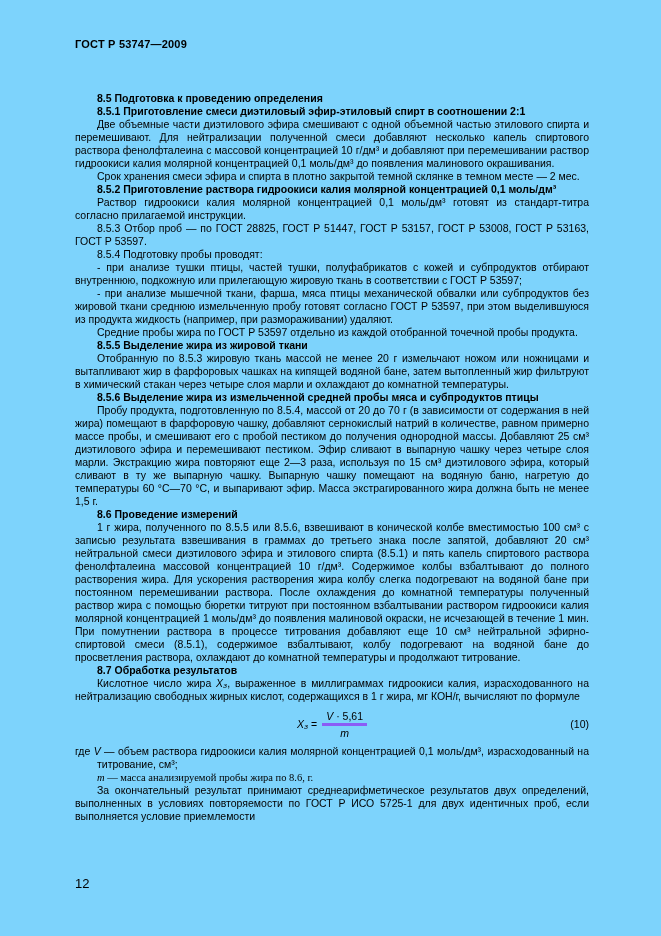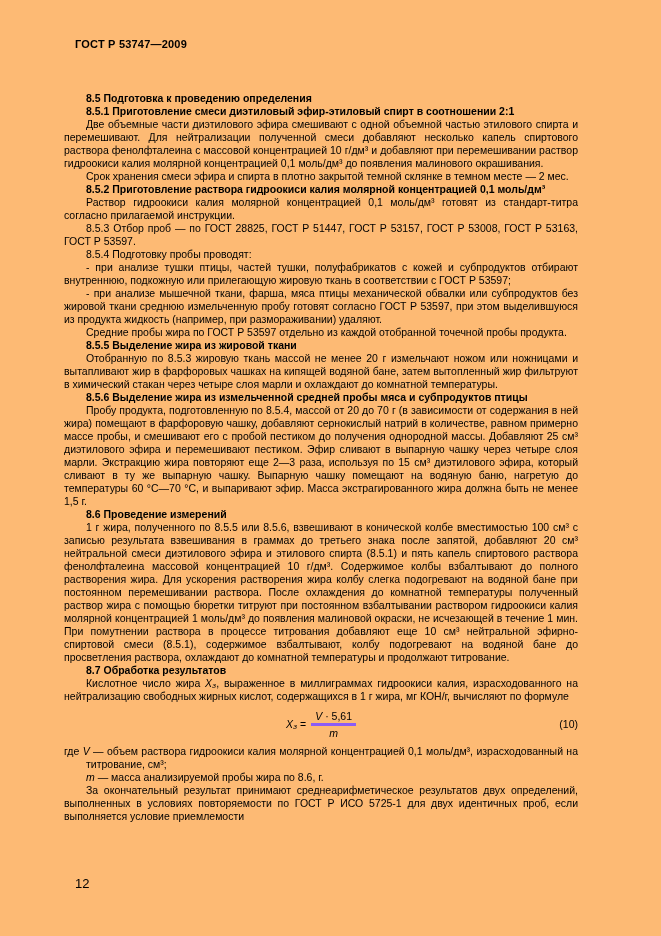--- a/index.html
+++ b/index.html
@@ -4,37 +4,37 @@
 <style>
   * { margin: 0; padding: 0; box-sizing: border-box; }
   html, body { background: #ffffff; }
   body {
     width: 661px; height: 936px;
     font-family: "Liberation Sans", sans-serif;
     color: #000;
     position: relative;
     overflow: hidden;
   }
-  .page { position: absolute; inset: 0; background: #fdba74; }
+  .page { position: absolute; inset: 0; background: #7dd3fc; }
   .doc-header {
     position: absolute; left: 75px; top: 38px;
     font-size: 11px; font-weight: bold; letter-spacing: 0.2px;
   }
   .doc-content {
-    position: absolute; left: 64px; top: 92px; width: 514px;
+    position: absolute; left: 75px; top: 92px; width: 514px;
     font-size: 10.5px; line-height: 13px;
     text-align: justify;
   }
   .para { text-indent: 22px; }
   .heading { font-weight: bold; }
   .s-b { font-weight: normal; }
   .s-i { font-style: italic; }
   .where1 { padding-left: 22px; text-indent: -22px; }
   .where2 { padding-left: 22px; text-indent: -16px; }
-  .where3 { padding-left: 22px; text-indent: 0; }
+  .where3 { padding-left: 22px; text-indent: 0; font-family: Liberation Serif, serif; }
   .formula-row {
     text-indent: 0; text-align: center; position: relative;
     padding: 7px 0 6px 0;
   }
   .f-center { display: inline-flex; align-items: center; gap: 5px; }
   .frac { display: inline-block; text-align: center; line-height: 12px; }
   .frac .num { display: block; border-bottom: 3px solid #8b5cf6; padding: 0 4px 1px 4px; }
   .frac .den { display: block; padding-top: 1px; }
   .f-no { position: absolute; right: 0; top: 50%; transform: translateY(-50%); font-style: normal; }
   .page-number {

